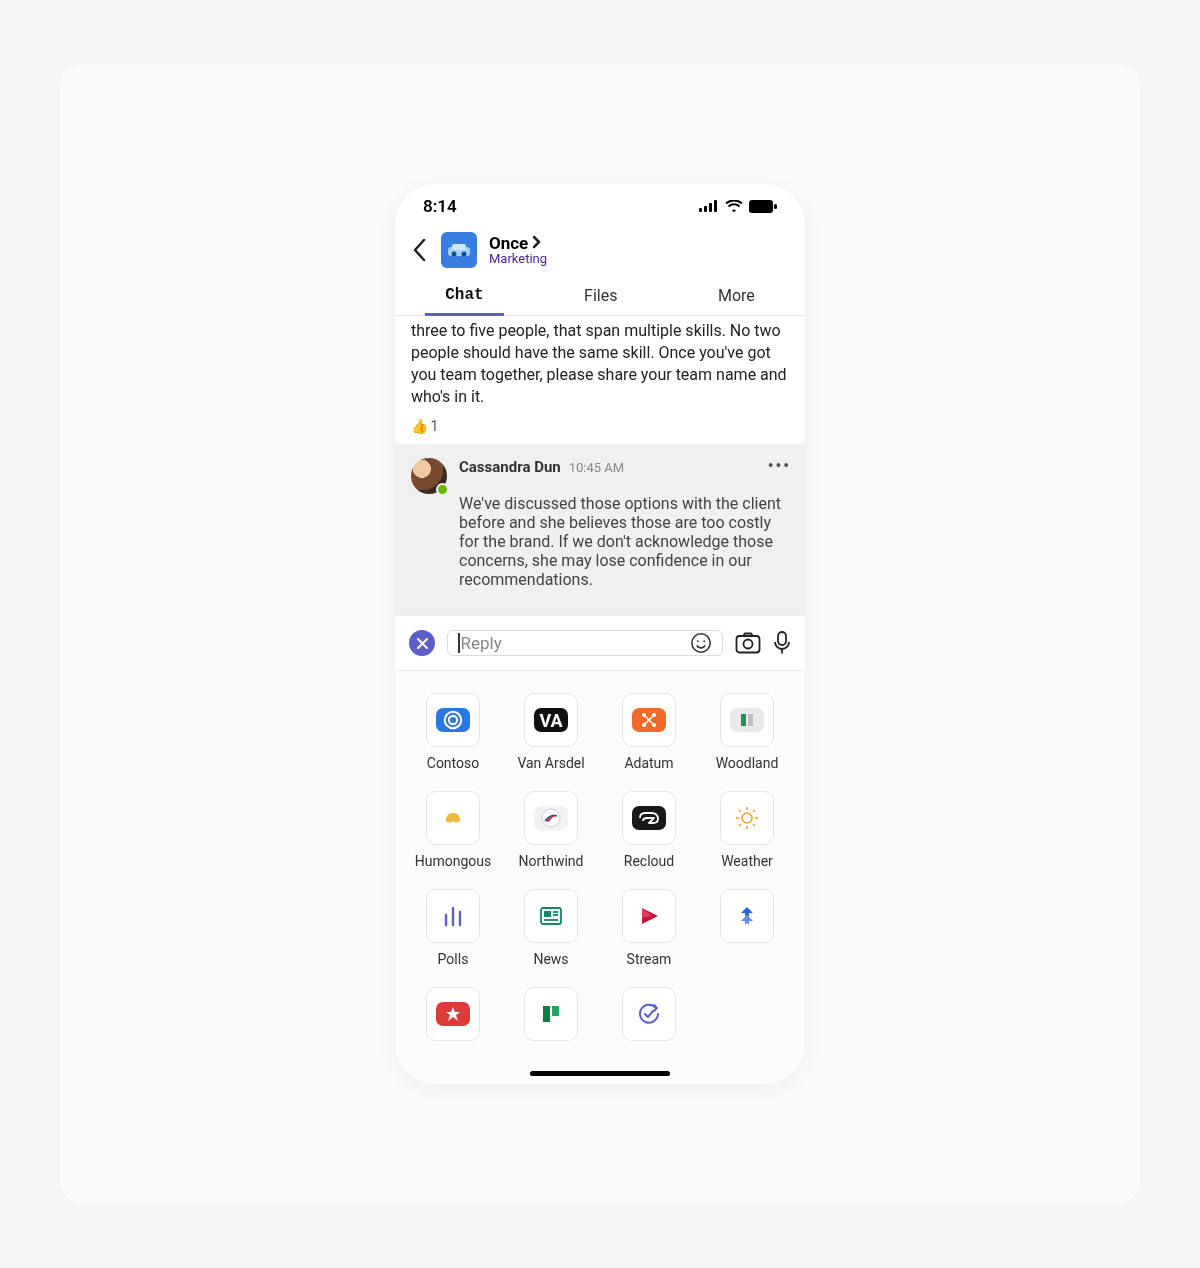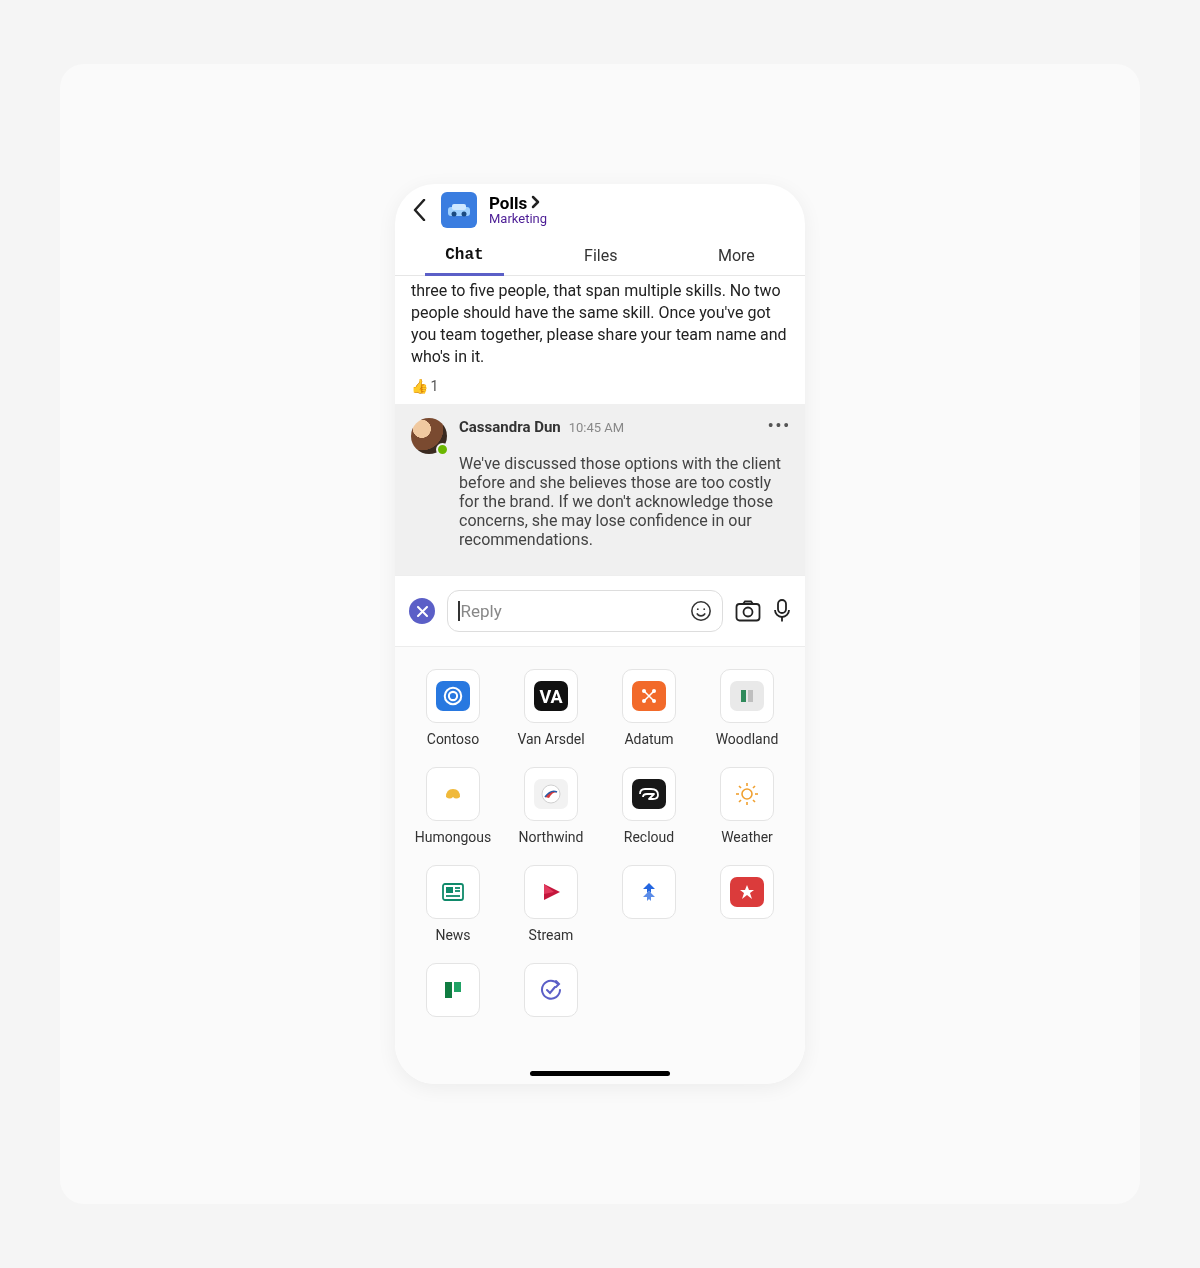--- a/index.html
+++ b/index.html
@@ -113,22 +113,22 @@
     display:flex; align-items:center; gap:12px;
     background:#fff;
   }
   .close-compose {
     width:26px; height:26px; border-radius:50%;
     background:#5b5fc7; color:#fff;
     display:flex; align-items:center; justify-content:center;
     font-size:14px; font-weight:700;
   }
   .reply-input {
-    flex:1; height:42px;
-    border:1px solid #ddd; border-radius:12px;
+    flex:1; height:26px;
+    border:1px solid #ddd; border-radius:6px;
     display:flex; align-items:center; padding:0 10px;
     color:#888; font-size:17px;
     justify-content:space-between;
   }
   .reply-input .placeholder { display:flex; align-items:center; }
   .reply-input .cursor { width:1.5px; height:20px; background:#333; margin-right:1px;}
   .emoji-btn, .cam-btn, .mic-btn { color:#333; display:flex; }
 
   
   .drawer {
@@ -145,21 +145,21 @@
   }
   .app {
     display:flex; flex-direction:column; align-items:center; gap:8px;
   }
   .app-icon {
     width:54px; height:54px; border-radius:10px;
     border:1px solid #e4e4e4; background:#fff;
     display:flex; align-items:center; justify-content:center;
   }
   .app-icon .inner {
-    width:34px; height:30px; border-radius:7px;
+    width:34px; height:24px; border-radius:7px;
     display:flex; align-items:center; justify-content:center;
     font-size:18px; color:#fff;
   }
   .app-label { font-size:14px; color:#333; }
 
   
   .c-contoso   { background:#2878e0; }
   .c-vanarsdel { background:#111; color:#fff; font-weight:700; font-size:14px;}
   .c-adatum    { background:#f26a2a; }
   .c-woodland  { background:#e9e9e9; }
@@ -180,38 +180,64 @@
     position:absolute; bottom:8px; left:50%; transform:translateX(-50%);
     width:140px; height:5px; background:#000; border-radius:3px;
   }
 </style>
 </head>
 <body>
 
 <div class="canvas">
   <div class="phone">
 
+    <div class="status-bar">
+      <span>8:14</span>
+      <span class="status-icons">
+        <span class="signal">
+          <svg width="20" height="12" viewBox="0 0 20 12">
+              <rect x="0" y="8" width="3" height="4" rx="1"></rect>
+              <rect x="5" y="6" width="3" height="6" rx="1"></rect>
+              <rect x="10" y="3" width="3" height="9" rx="1"></rect>
+              <rect x="15" y="0" width="3" height="12" rx="1"></rect>
+            </svg>
+        </span>
+        <span class="wifi">
+          <svg width="18" height="13" viewBox="0 0 18 13">
+              <path d="M9 12.5 L11 10 A4 4 0 0 0 7 10 Z" fill="#000"></path>
+              <path d="M3.5 6.5 A8 8 0 0 1 14.5 6.5" fill="none" stroke="#000" stroke-width="2"></path>
+              <path d="M1 3.5 A12 12 0 0 1 17 3.5" fill="none" stroke="#000" stroke-width="2"></path>
+            </svg>
+        </span>
+        <span class="battery">
+          <svg width="28" height="13" viewBox="0 0 28 13">
+              <rect x="0" y="0" width="24" height="13" rx="3" fill="#000"></rect>
+              <rect x="25" y="4" width="3" height="5" rx="1.5" fill="#000"></rect>
+            </svg>
+        </span>
+      </span>
+    </div>
 
     <div class="header">
       <div class="back-btn">
         <svg width="13" height="22" viewBox="0 0 13 22">
             <path d="M11 1 L2 11 L11 21" fill="none" stroke="#222" stroke-width="2.5" stroke-linecap="round" stroke-linejoin="round"></path>
           </svg>
       </div>
       <div class="channel-icon">
         <svg width="26" height="18" viewBox="0 0 26 18">
             <rect x="2" y="6" width="22" height="9" rx="3" fill="#9fd1ff"></rect>
             <circle cx="8" cy="13" r="2.5" fill="#1a4a80"></circle>
             <circle cx="18" cy="13" r="2.5" fill="#1a4a80"></circle>
             <rect x="6" y="3" width="14" height="6" rx="2" fill="#cfe8ff"></rect>
           </svg>
       </div>
       <div class="header-titles">
         <div class="header-title-row">
-          <span>Polls</span>
+          <span>Once</span>
           <span>
             <svg width="9" height="14" viewBox="0 0 9 14">
                 <path d="M2 2 L7 7 L2 12" fill="none" stroke="#222" stroke-width="2.5" stroke-linecap="round" stroke-linejoin="round"></path>
               </svg>
           </span>
         </div>
         <span class="header-subtitle">Marketing</span>
       </div>
     </div>
 
@@ -376,20 +402,32 @@
                   <line x1="5" y1="5" x2="7" y2="7"></line>
                   <line x1="19" y1="19" x2="21" y2="21"></line>
                   <line x1="19" y1="7" x2="21" y2="5"></line>
                   <line x1="5" y1="21" x2="7" y2="19"></line>
                 </svg>
           </div>
             </div>
           <span class="app-label">Weather</span>
         </div>
 
+        <div class="app">
+          <div class="app-icon">
+              <div class="inner c-polls">
+            <svg width="24" height="22" viewBox="0 0 24 22" fill="none" stroke="#5b5fc7" stroke-width="2.4" stroke-linecap="round">
+                  <line x1="5" y1="20" x2="5" y2="10"></line>
+                  <line x1="12" y1="20" x2="12" y2="3"></line>
+                  <line x1="19" y1="20" x2="19" y2="7"></line>
+                </svg>
+          </div>
+            </div>
+          <span class="app-label">Polls</span>
+        </div>
 
         <div class="app">
           <div class="app-icon">
               <div class="inner c-news">
             <svg width="24" height="20" viewBox="0 0 24 20" fill="none" stroke="#0f8a6a" stroke-width="1.8">
                   <rect x="2" y="2" width="20" height="16" rx="2"></rect>
                   <rect x="5" y="5" width="7" height="6" fill="#0f8a6a" stroke="none"></rect>
                   <line x1="14" y1="6" x2="19" y2="6"></line>
                   <line x1="14" y1="9" x2="19" y2="9"></line>
                   <line x1="5" y1="14" x2="19" y2="14"></line>

